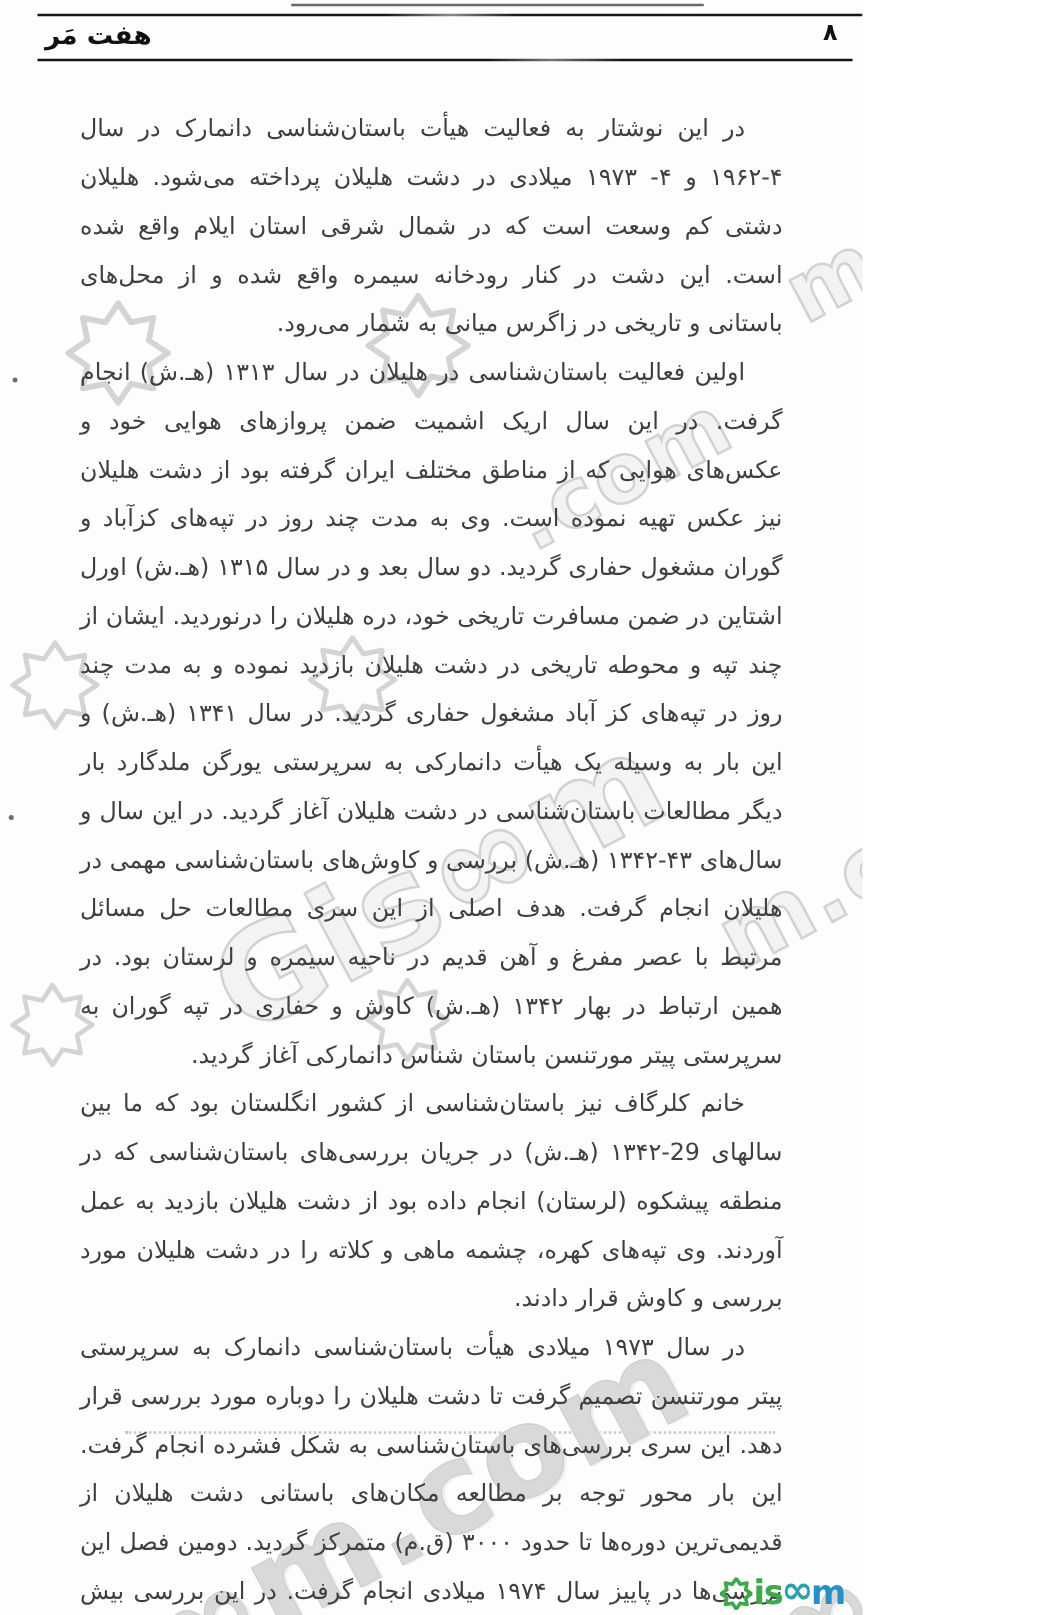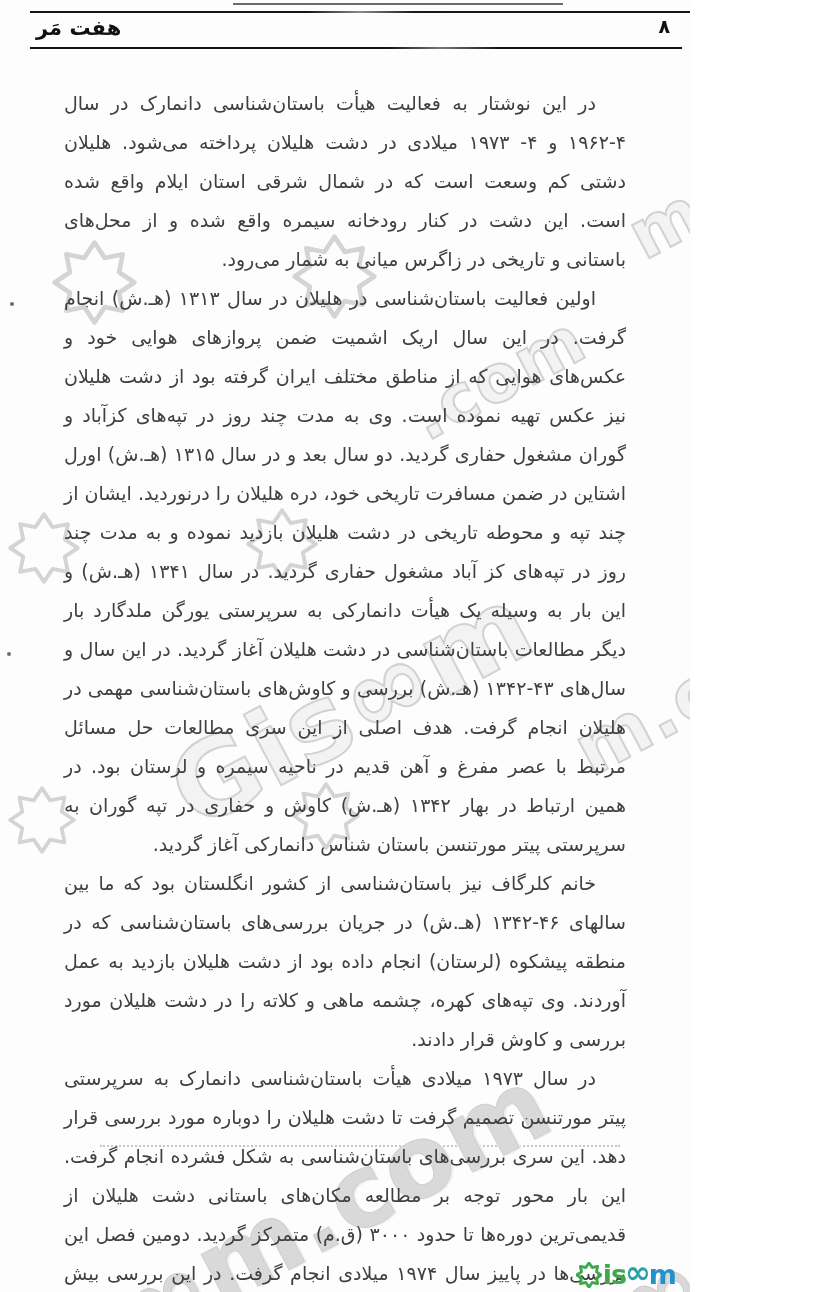--- a/index.html
+++ b/index.html
@@ -105,21 +105,21 @@
     <div class="wm-text wm-outline t4">Gis∞m</div>
     <div class="wm-text wm-outline t5">m.com</div>
     <div class="wm-text wm-outline t6">.com</div>
     <div class="wm-text wm-fill t7">Gis∞m.com</div>
     <div class="wm-text wm-fill t8">Gis∞m.com</div>
   </div>
 
   <div class="body-text" dir="rtl">
     <p>در این نوشتار به فعالیت هیأت باستان‌شناسی دانمارک در سال ۴-۱۹۶۲ و ۴- ۱۹۷۳ میلادی در دشت هلیلان پرداخته می‌شود. هلیلان دشتی کم وسعت است که در شمال شرقی استان ایلام واقع شده است. این دشت در کنار رودخانه سیمره واقع شده و از محل‌های باستانی و تاریخی در زاگرس میانی به شمار می‌رود.</p>
     <p>اولین فعالیت باستان‌شناسی در هلیلان در سال ۱۳۱۳ (هـ.ش) انجام گرفت. در این سال اریک اشمیت ضمن پروازهای هوایی خود و عکس‌های هوایی که از مناطق مختلف ایران گرفته بود از دشت هلیلان نیز عکس تهیه نموده است. وی به مدت چند روز در تپه‌های کزآباد و گوران مشغول حفاری گردید. دو سال بعد و در سال ۱۳۱۵ (هـ.ش) اورل اشتاین در ضمن مسافرت تاریخی خود، دره هلیلان را درنوردید. ایشان از چند تپه و محوطه تاریخی در دشت هلیلان بازدید نموده و به مدت چند روز در تپه‌های کز آباد مشغول حفاری گردید. در سال ۱۳۴۱ (هـ.ش) و این بار به وسیله یک هیأت دانمارکی به سرپرستی یورگن ملدگارد بار دیگر مطالعات باستان‌شناسی در دشت هلیلان آغاز گردید. در این سال و سال‌های ۴۳-۱۳۴۲ (هـ.ش) بررسی و کاوش‌های باستان‌شناسی مهمی در هلیلان انجام گرفت. هدف اصلی از این سری مطالعات حل مسائل مرتبط با عصر مفرغ و آهن قدیم در ناحیه سیمره و لرستان بود. در همین ارتباط در بهار ۱۳۴۲ (هـ.ش) کاوش و حفاری در تپه گوران به سرپرستی پیتر مورتنسن باستان شناس دانمارکی آغاز گردید.</p>
-    <p>خانم کلرگاف نیز باستان‌شناسی از کشور انگلستان بود که ما بین سالهای ۴۶-۱۳۴۲ (هـ.ش) در جریان بررسی‌های باستان‌شناسی که در منطقه پیشکوه (لرستان) انجام داده بود از دشت هلیلان بازدید به عمل آوردند. وی تپه‌های کهره، چشمه ماهی و کلاته را در دشت هلیلان مورد بررسی و کاوش قرار دادند.</p>
+    <p>خانم کلرگاف نیز باستان‌شناسی از کشور انگلستان بود که ما بین سالهای 29-۱۳۴۲ (هـ.ش) در جریان بررسی‌های باستان‌شناسی که در منطقه پیشکوه (لرستان) انجام داده بود از دشت هلیلان بازدید به عمل آوردند. وی تپه‌های کهره، چشمه ماهی و کلاته را در دشت هلیلان مورد بررسی و کاوش قرار دادند.</p>
     <p>در سال ۱۹۷۳ میلادی هیأت باستان‌شناسی دانمارک به سرپرستی پیتر مورتنسن تصمیم گرفت تا دشت هلیلان را دوباره مورد بررسی قرار دهد. این سری بررسی‌های باستان‌شناسی به شکل فشرده انجام گرفت. این بار محور توجه بر مطالعه مکان‌های باستانی دشت هلیلان از قدیمی‌ترین دوره‌ها تا حدود ۳۰۰۰ (ق.م) متمرکز گردید. دومین فصل این بررسی‌ها در پاییز سال ۱۹۷۴ میلادی انجام گرفت. در این بررسی بیش از ۳۰ محوطه پیش از تاریخ تا دوره مس و سنگ مورد بررسی قرار گرفت. مورتنسن علاوه بر محوطه‌های دوران مس و سنگ هفت غار کهن را در بخش غربی دشت هلیلان مورد بررسی و کاوش قرار دادند.</p>
   </div>
 
   <div class="dot-a d1"></div>
   <div class="dot-a d2"></div>
   <div class="speckle"></div>
 
   <div class="logo">
     <svg class="lg-star" width="26" height="26" viewBox="0 0 64 64">
         <polygon points="62,32 50.5,39.7 53.2,53.2 39.7,50.5 32,62 24.3,50.5 10.8,53.2 13.5,39.7 2,32 13.5,24.3 10.8,10.8 24.3,13.5 32,2 39.7,13.5 53.2,10.8 50.5,24.3"></polygon>

